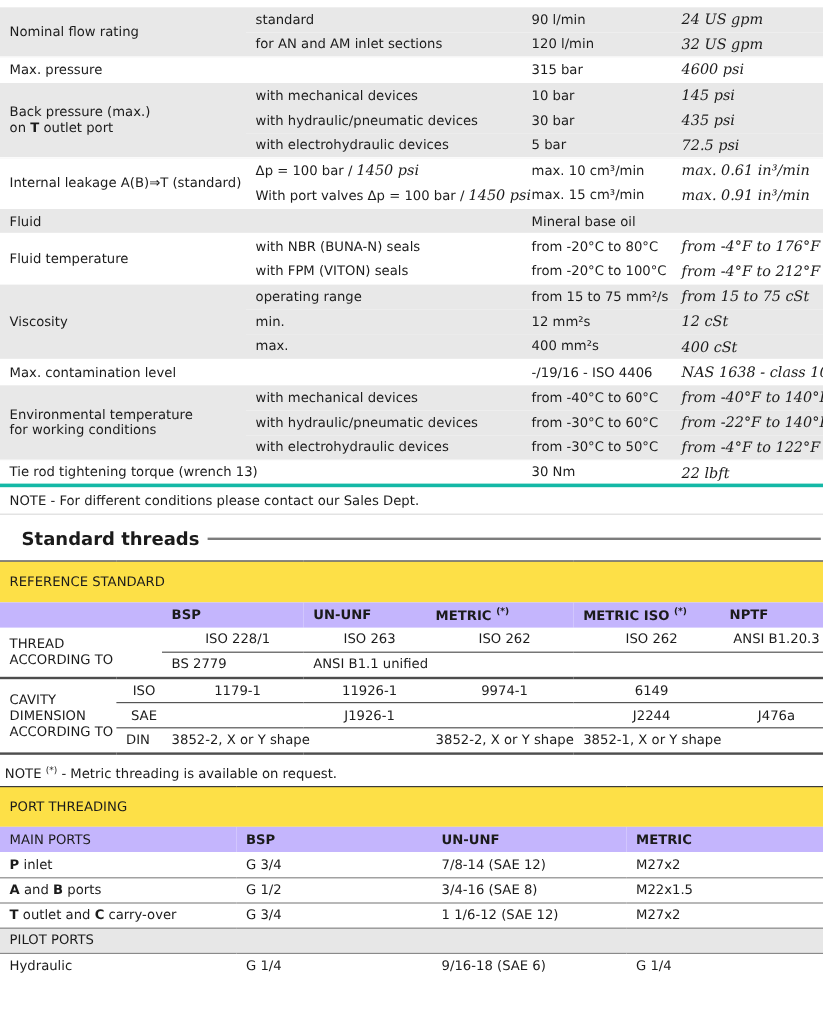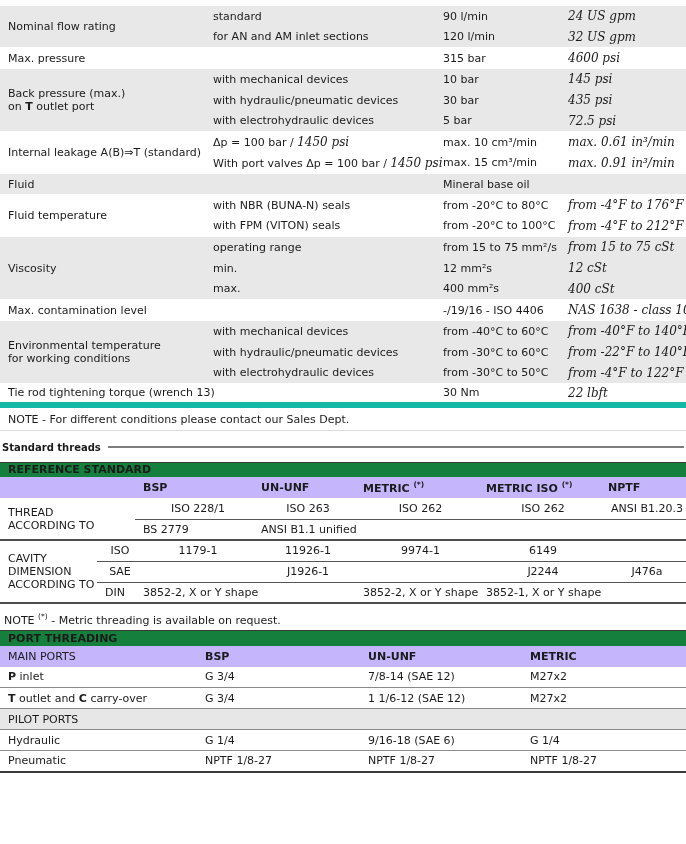--- a/index.html
+++ b/index.html
@@ -15,27 +15,27 @@
   td { padding: 0 0 0 8px; height: 21px; vertical-align: middle; white-space: nowrap; }
   .shade td { background: #e8e8e8; }
   .gtop td { border-top: 1px solid #ffffff; }
   .imp, .em {
     font-family: "DejaVu Serif", "Liberation Serif", serif;
     font-style: italic; font-size: 12px;
   }
   .b { font-weight: bold; }
   .sup { font-size: 7.5px; vertical-align: super; }
   .ml { line-height: 13px; }
-  .lastspec td { border-bottom: 6px solid #14b8a6; }
+  .lastspec td { border-bottom: 3px solid #14b8a6; }
   .noteline { height: 23px; line-height: 23px; padding-left: 8px; border-bottom: 1px solid #dcdcdc; }
   .sechead { display: flex; align-items: center; margin: 11px 0 9px 0; }
-  .sechead .t { font-size: 10px; font-weight: bold; padding-left: 2px; }
+  .sechead .t { font-size: 15px; font-weight: bold; padding-left: 18px; }
   .sechead .rule { flex: 1; height: 2px; background: #7d7d7d; margin-left: 7px; margin-right: 2px; }
   .stdtable { border-top: 1px solid #3a3a3a; }
-  .bar td { background: #15803d; font-weight: bold; height: 15px; }
+  .bar td { background: #fde047; font-weight: normal; height: 34px; }
   .colhdr td { background: #c4b5fd; font-weight: bold; height: 21px; }
   .colhdr td.reg { font-weight: normal; }
   .thin { border-bottom: 1px solid #555555; text-align: center; }
   .thick { border-bottom: 2px solid #4d4d4d; }
   .note2 { height: 26px; line-height: 26px; padding-left: 4px; }
   .prow td { border-top: 1px solid #8a8a8a; }
   .pilot td { background: #e7e7e7; border-top: 1px solid #8a8a8a; }
   .pbottom td { border-bottom: 2px solid #3a3a3a; }
 </style>
 </head>
@@ -253,34 +253,34 @@
     <td>UN-UNF</td>
     <td>METRIC</td>
   </tr>
   <tr>
     <td><span class="b">P</span><span> inlet</span></td>
     <td>G 3/4</td>
     <td>7/8-14 (SAE 12)</td>
     <td>M27x2</td>
   </tr>
   <tr class="prow">
+    <td><span class="b">A</span><span> and </span><span class="b">B</span><span> ports</span></td>
+    <td>G 1/2</td>
+    <td>3/4-16 (SAE 8)</td>
+    <td>M22x1.5</td>
+  </tr>
+  <tr class="prow">
     <td><span class="b">T</span><span> outlet and </span><span class="b">C</span><span> carry-over</span></td>
     <td>G 3/4</td>
     <td>1 1/6-12 (SAE 12)</td>
     <td>M27x2</td>
   </tr>
   <tr class="pilot">
     <td colspan="4">PILOT PORTS</td>
   </tr>
   <tr class="prow">
     <td><span>Hydraulic</span></td>
     <td>G 1/4</td>
     <td>9/16-18 (SAE 6)</td>
     <td>G 1/4</td>
   </tr>
-  <tr class="prow pbottom">
-    <td><span>Pneumatic</span></td>
-    <td>NPTF 1/8-27</td>
-    <td>NPTF 1/8-27</td>
-    <td>NPTF 1/8-27</td>
-  </tr>
 </tbody>
   </table>
 
 </body></html>

